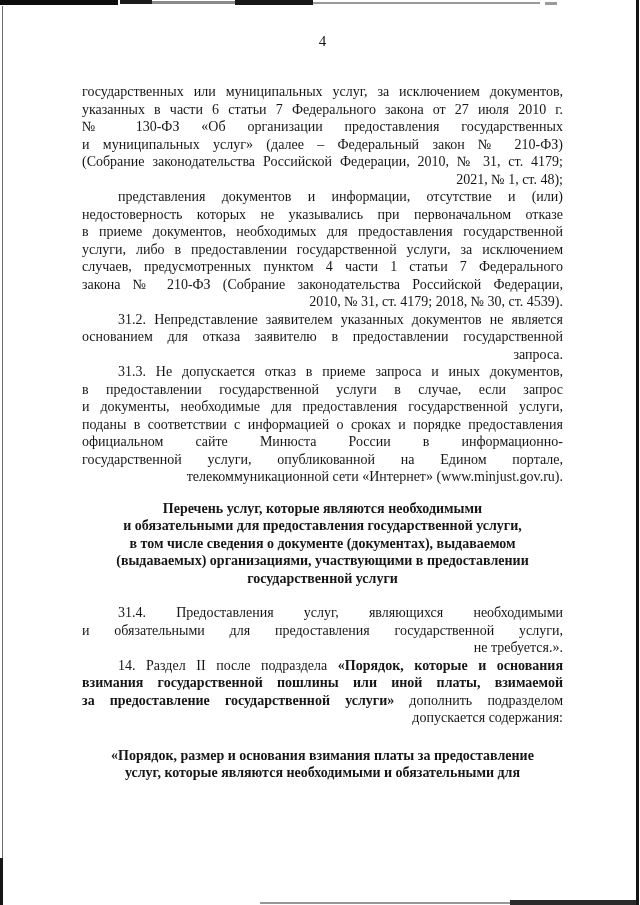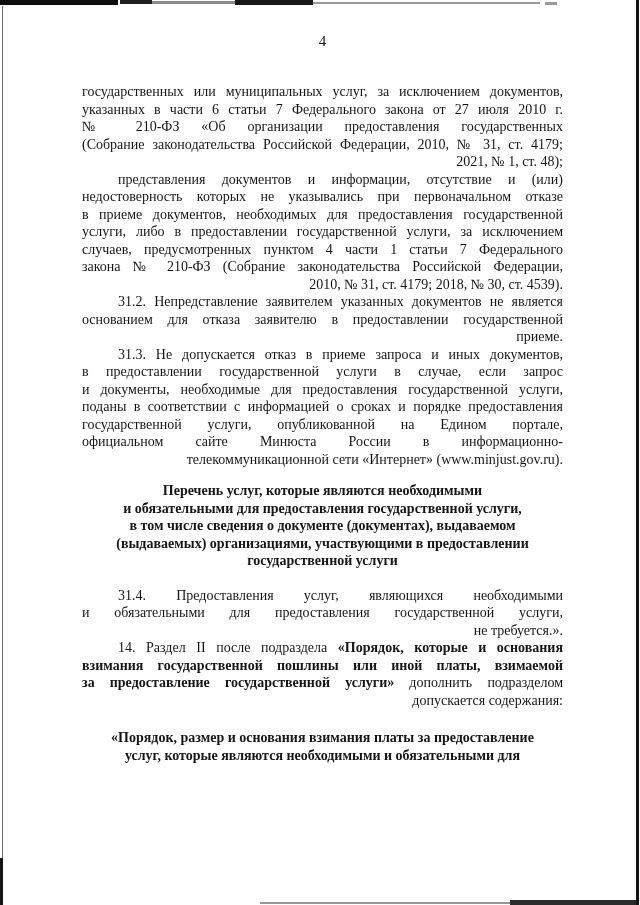--- a/index.html
+++ b/index.html
@@ -80,45 +80,46 @@
     <div class="art bot1"></div>
     <div class="art bot2"></div>
   </div>
 
   <div class="content">
     <div class="page-number">4</div>
     <div class="doc-body">
         <div class="block para">
           <div class="line just"><span>государственных или муниципальных услуг, за исключением документов,</span></div>
           <div class="line just"><span>указанных в части 6 статьи 7 Федерального закона от 27 июля 2010 г.</span></div>
-          <div class="line just"><span>№ 210-ФЗ «Об организации предоставления государственных</span></div>
+          <div class="line just"><span>№ 130-ФЗ «Об организации предоставления государственных</span></div>
+          <div class="line just"><span>и муниципальных услуг» (далее – Федеральный закон № 210-ФЗ)</span></div>
           <div class="line just"><span>(Собрание законодательства Российской Федерации, 2010, № 31, ст. 4179;</span></div>
           <div class="line left"><span>2021, № 1, ст. 48);</span></div>
         </div>
         <div class="block para">
           <div class="line just indent"><span>представления документов и информации, отсутствие и (или)</span></div>
           <div class="line just"><span>недостоверность которых не указывались при первоначальном отказе</span></div>
           <div class="line just"><span>в приеме документов, необходимых для предоставления государственной</span></div>
           <div class="line just"><span>услуги, либо в предоставлении государственной услуги, за исключением</span></div>
           <div class="line just"><span>случаев, предусмотренных пунктом 4 части 1 статьи 7 Федерального</span></div>
           <div class="line just"><span>закона № 210-ФЗ (Собрание законодательства Российской Федерации,</span></div>
           <div class="line left"><span>2010, № 31, ст. 4179; 2018, № 30, ст. 4539).</span></div>
         </div>
         <div class="block para">
           <div class="line just indent"><span>31.2. Непредставление заявителем указанных документов не является</span></div>
           <div class="line just"><span>основанием для отказа заявителю в предоставлении государственной</span></div>
-          <div class="line left"><span>приеме.</span></div>
+          <div class="line left"><span>запроса.</span></div>
         </div>
         <div class="block para">
           <div class="line just indent"><span>31.3. Не допускается отказ в приеме запроса и иных документов,</span></div>
           <div class="line just"><span>в предоставлении государственной услуги в случае, если запрос</span></div>
           <div class="line just"><span>и документы, необходимые для предоставления государственной услуги,</span></div>
           <div class="line just"><span>поданы в соответствии с информацией о сроках и порядке предоставления</span></div>
+          <div class="line just"><span>официальном сайте Минюста России в информационно-</span></div>
           <div class="line just"><span>государственной услуги, опубликованной на Едином портале,</span></div>
-          <div class="line just"><span>официальном сайте Минюста России в информационно-</span></div>
           <div class="line left"><span>телекоммуникационной сети «Интернет» (www.minjust.gov.ru).</span></div>
         </div>
         <div class="block heading gap-sm">
           <div class="line center"><span class="b">Перечень услуг, которые являются необходимыми</span></div>
           <div class="line center"><span class="b">и обязательными для предоставления государственной услуги,</span></div>
           <div class="line center"><span class="b">в том числе сведения о документе (документах), выдаваемом</span></div>
           <div class="line center"><span class="b">(выдаваемых) организациями, участвующими в предоставлении</span></div>
           <div class="line center"><span class="b">государственной услуги</span></div>
         </div>
         <div class="block para gap-md">

